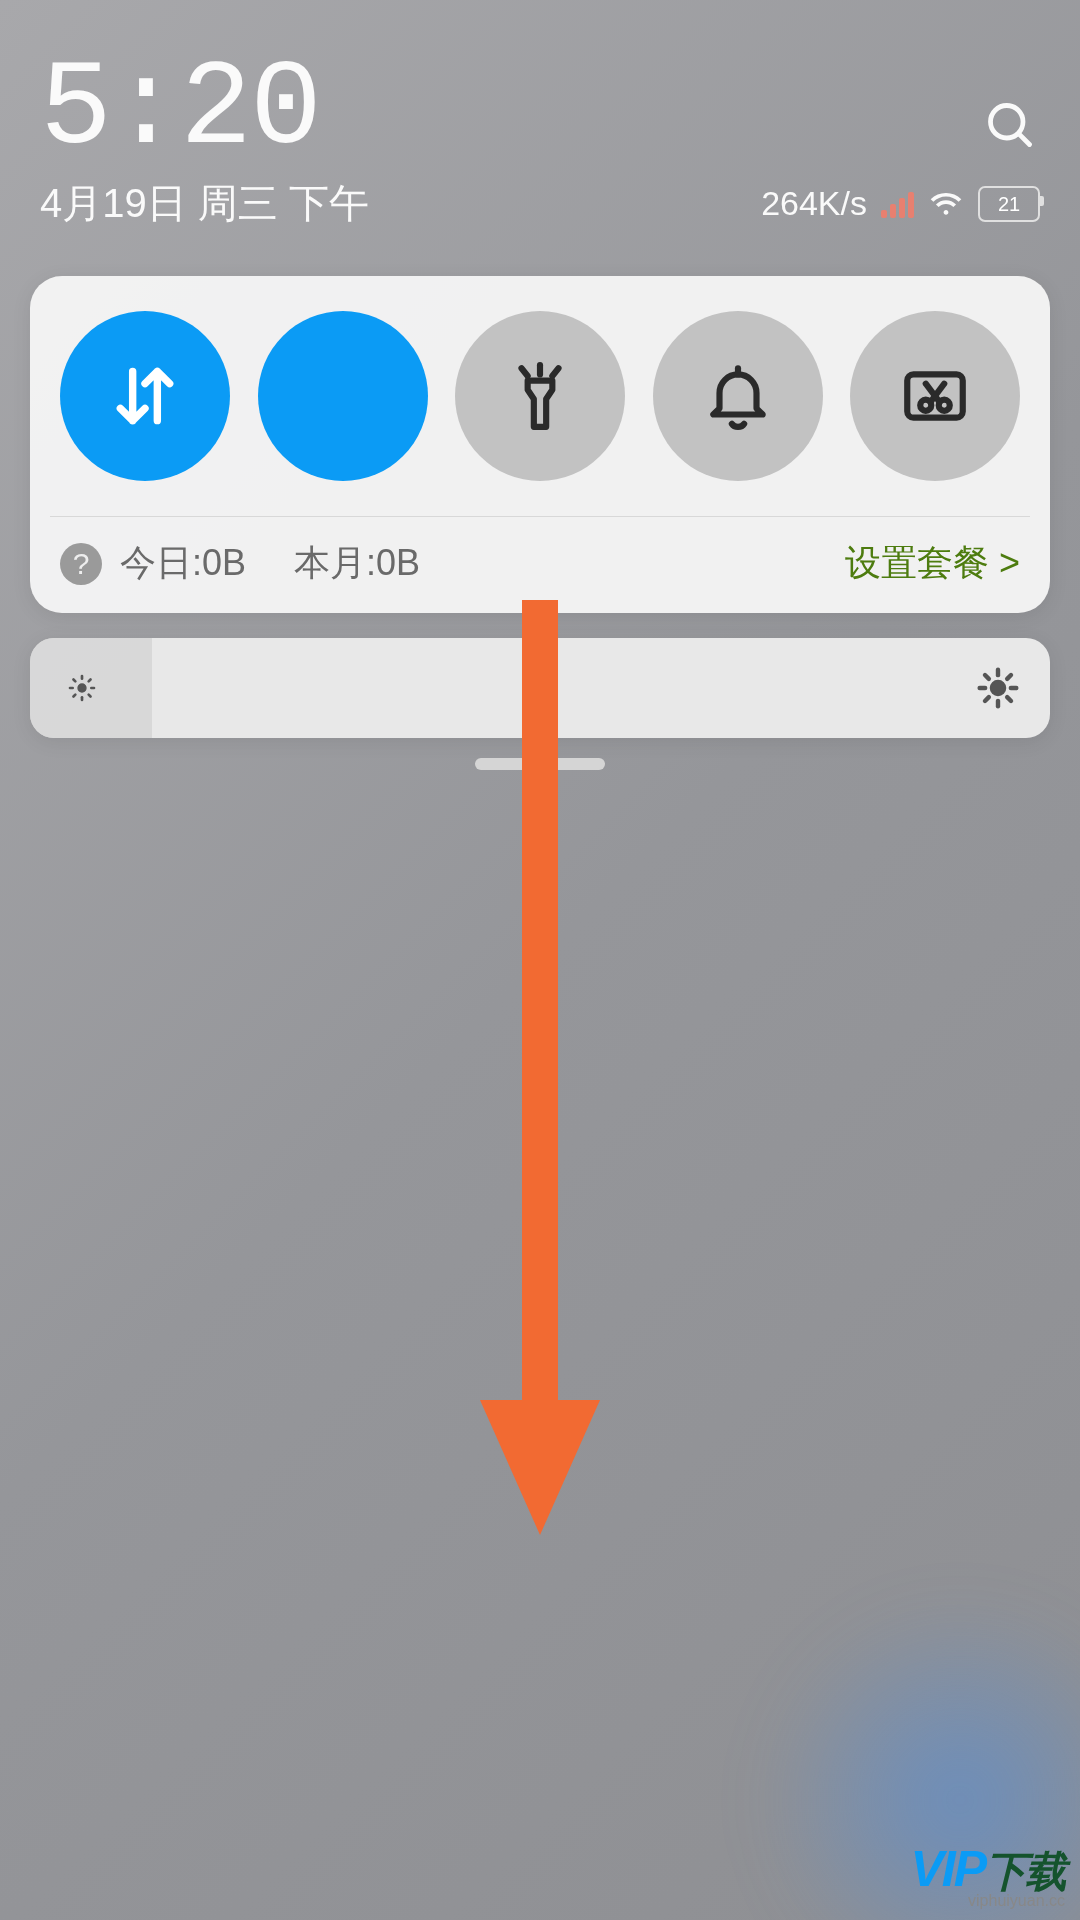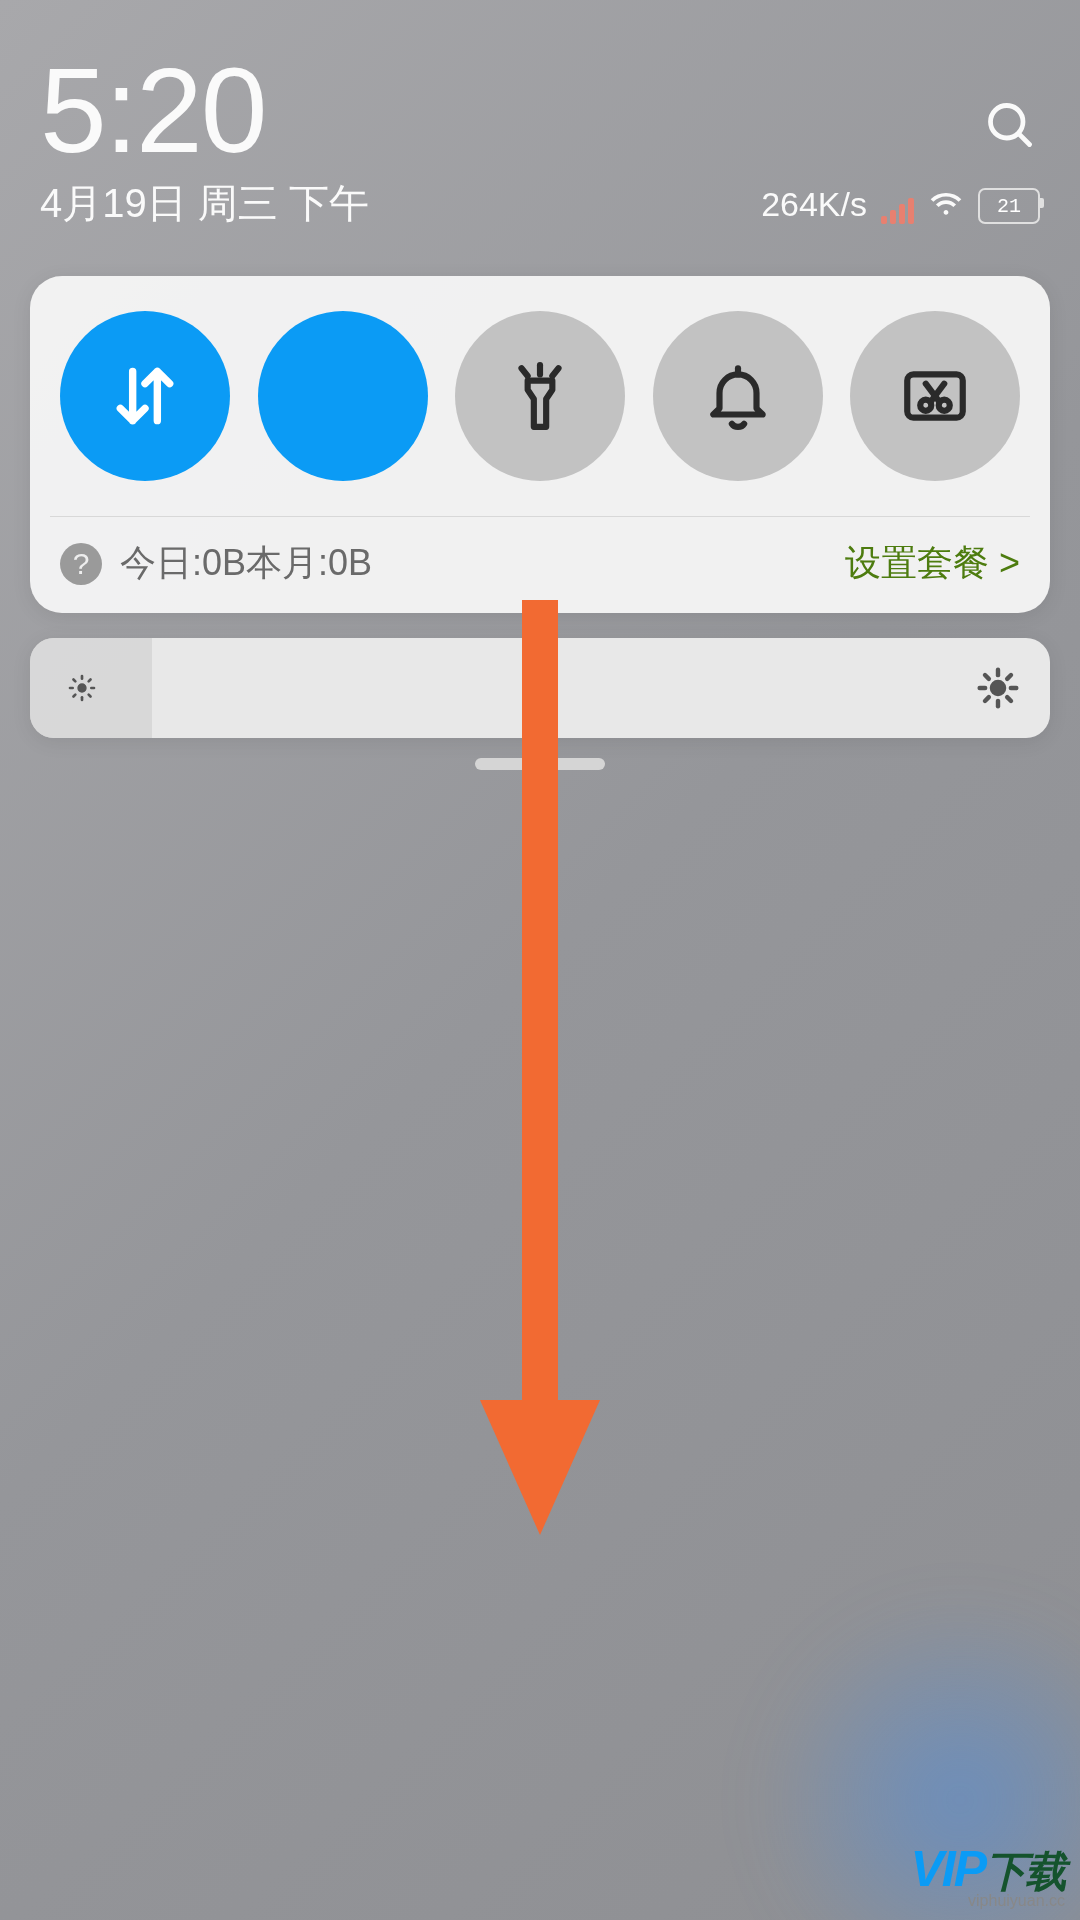--- a/index.html
+++ b/index.html
@@ -18,20 +18,21 @@
     .header-top {
       display: flex;
       justify-content: space-between;
       align-items: center;
     }
     .time {
       font-size: 120px;
       font-weight: 300;
       letter-spacing: -2px;
       line-height: 1;
+      font-family: Liberation Mono, monospace;
     }
     .search-btn {
       width: 60px;
       height: 60px;
       display: flex;
       align-items: center;
       justify-content: center;
       margin-top: 30px;
     }
     .search-btn svg { width: 52px; height: 52px; stroke: #fafafa; }
@@ -40,21 +41,21 @@
       justify-content: space-between;
       align-items: center;
       margin-top: 6px;
     }
     .date {
       font-size: 40px;
       font-weight: 400;
     }
     .status-icons {
       display: flex;
-      align-items: flex-end;
+      align-items: center;
       gap: 14px;
     }
     .net-speed {
       font-size: 34px;
       color: #fafafa;
     }
     .signal-bars {
       display: flex;
       align-items: flex-end;
       gap: 3px;
@@ -72,21 +73,20 @@
     .wifi-ico svg { width: 36px; height: 36px; }
     .battery {
       width: 62px;
       height: 30px;
       border: 2.5px solid #e0e0e0;
       border-radius: 7px;
       position: relative;
       display: flex;
       align-items: center;
       padding: 16px;
-      font-family: Liberation Mono, monospace;
     }
     .battery::after {
       content: '';
       position: absolute;
       right: -6px;
       top: 8px;
       width: 4px;
       height: 10px;
       background: #e0e0e0;
       border-radius: 0 2px 2px 0;
@@ -149,21 +149,21 @@
       height: 42px;
       border-radius: 50%;
       background: #9a9a9a;
       color: #eee;
       display: flex;
       align-items: center;
       justify-content: center;
       font-size: 30px;
       margin-right: 18px;
     }
-    .data-today { }
+    .data-today { margin-right: 48px; }
     .data-link {
       margin-left: auto;
       color: #4d7c0f;
     }
     .brightness {
       margin: 25px 30px 0 30px;
       height: 100px;
       background: rgba(235,235,235,0.96);
       border-radius: 24px;
       display: flex;

